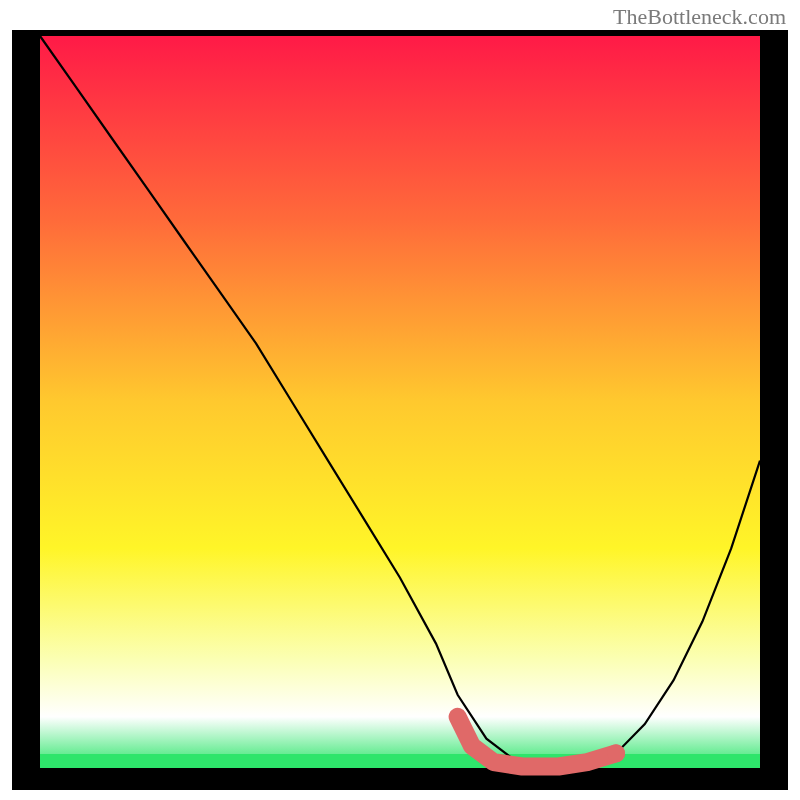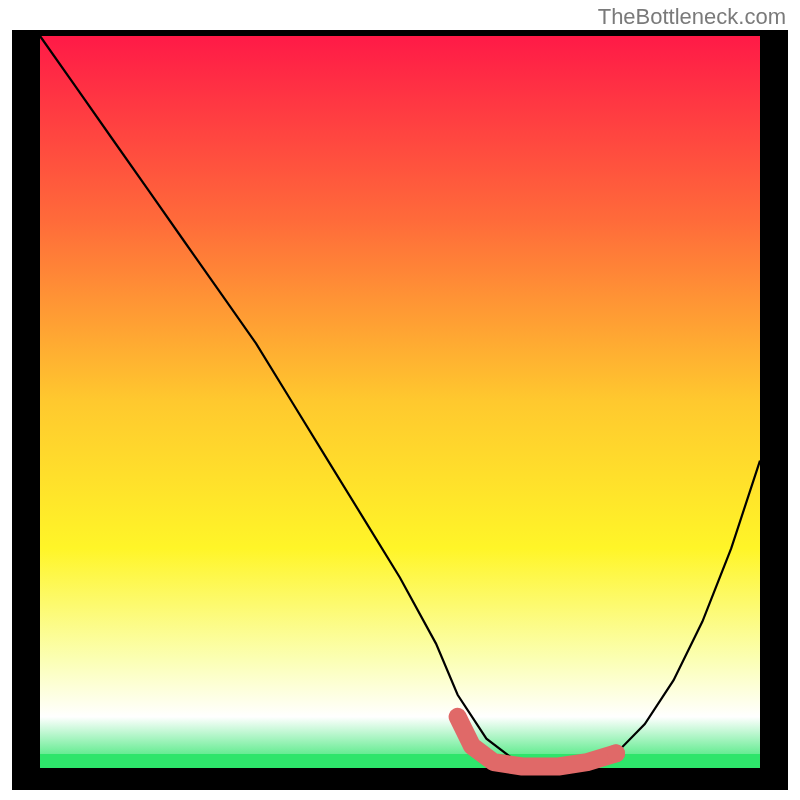--- a/index.html
+++ b/index.html
@@ -11,20 +11,21 @@
     position: relative;
     font-family: Arial, sans-serif;
   }
   .attribution {
     position: absolute;
     top: 4px;
     right: 14px;
     font-size: 22px;
     color: #7a7a7a;
     font-weight: 500;
+    font-family: Liberation Serif, serif;
   }
   .chart-container {
     position: absolute;
     left: 12px;
     top: 30px;
     width: 776px;
     height: 760px;
     background: #000000;
   }
   svg.plot {

